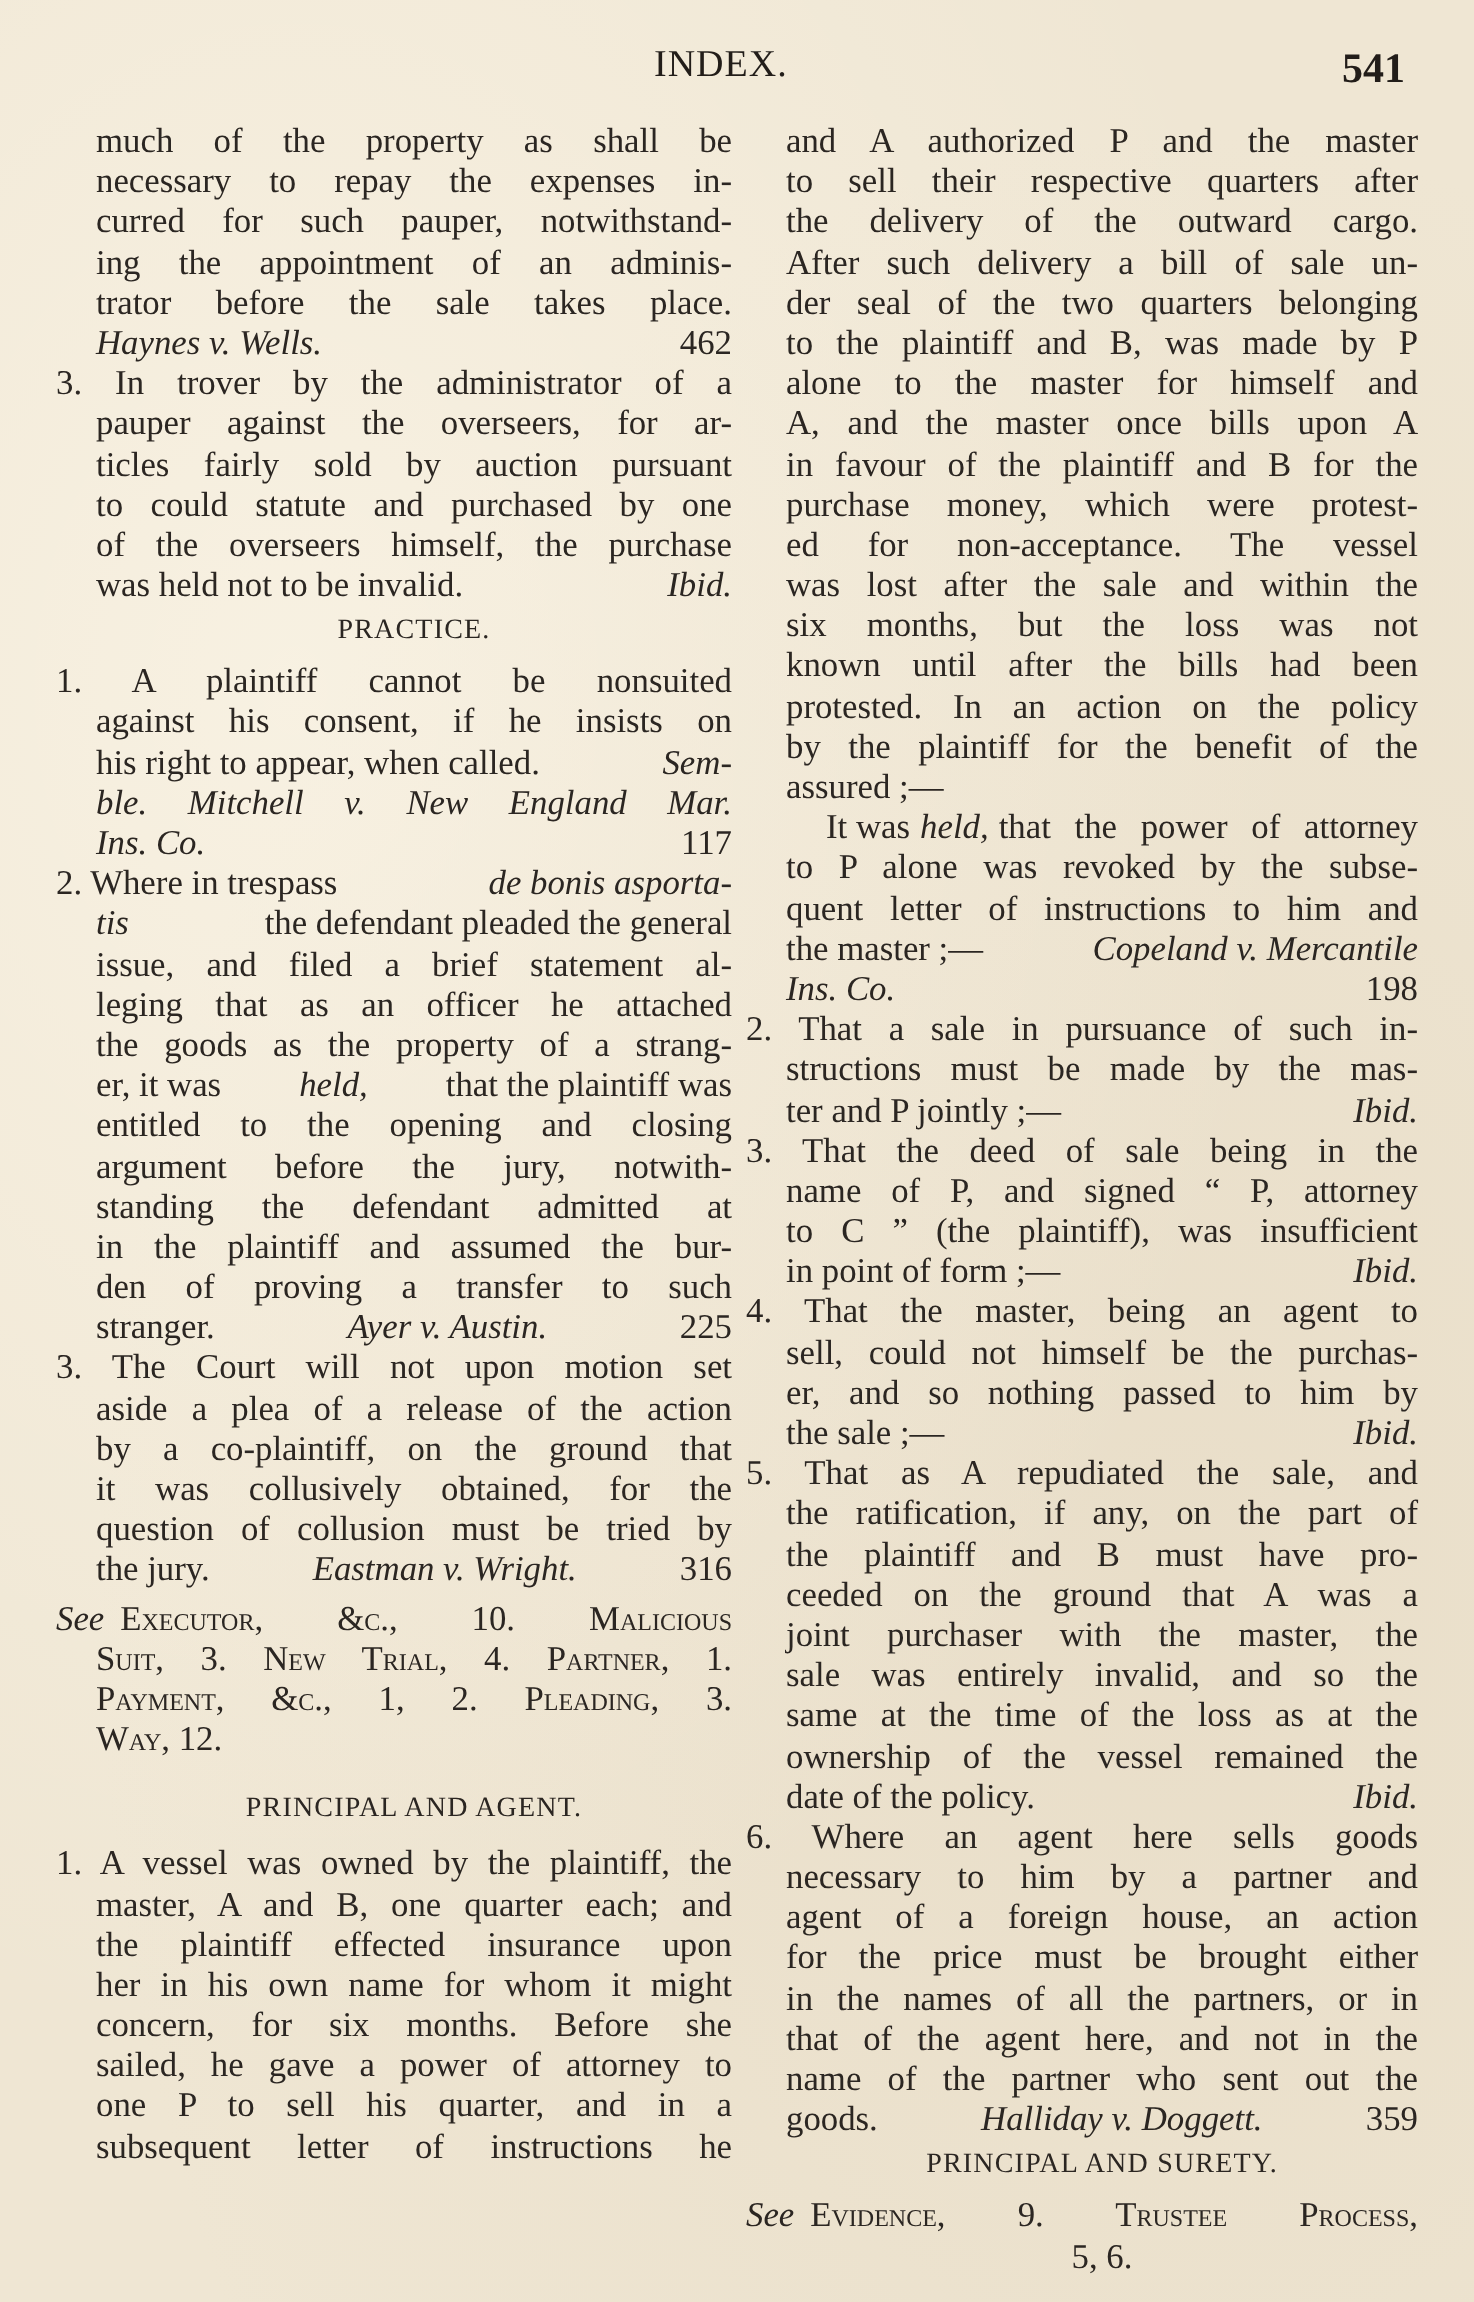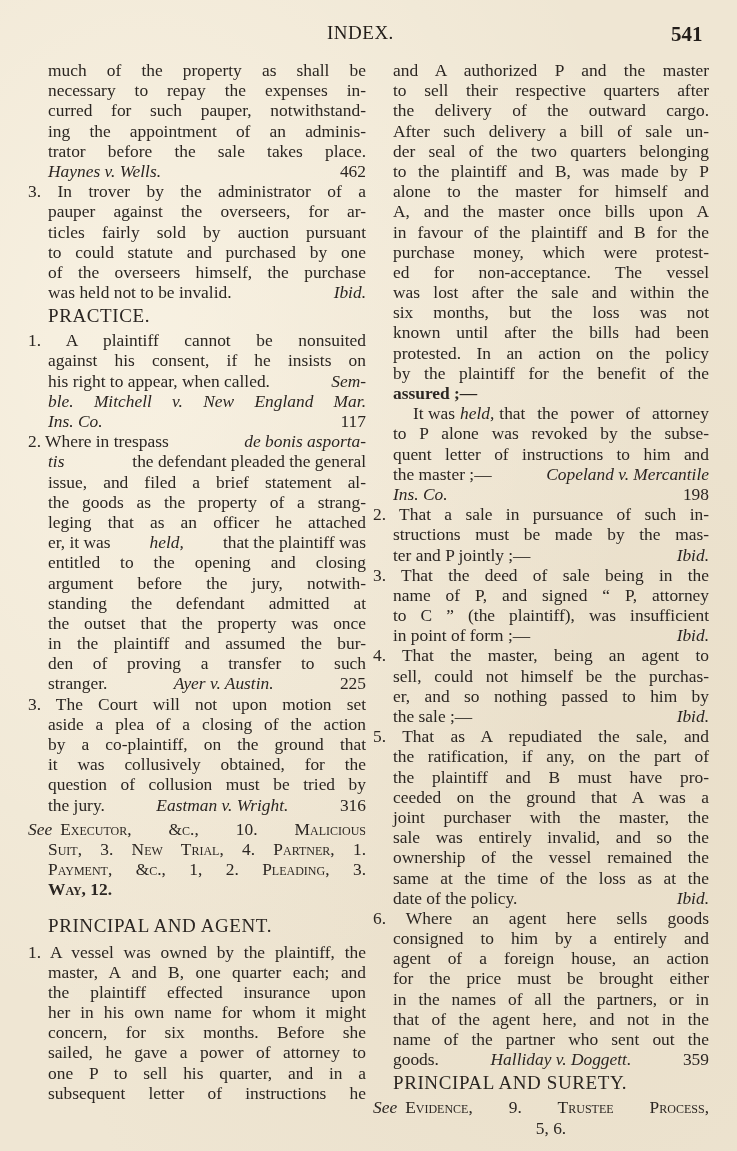--- a/index.html
+++ b/index.html
@@ -24,25 +24,25 @@
     position: absolute; left: 671px; top: 2px;
     font-size: 21px; font-weight: bold; color: #221d19;
   }
   .col {
     position: absolute; top: 60px; width: 318px;
     font-size: 17.4px; line-height: 20.2px;
   }
   .col-left { left: 48px; }
   .col-right { left: 393px; width: 316px; }
   .ln { display: block; white-space: nowrap; text-align: justify; text-align-last: justify; height: 20.2px; }
-  .ln.last { text-align-last: left; font-weight: bold; }
+  .ln.last { text-align-last: left; }
   .ln.center { text-align: center; text-align-last: center; }
   .hang { margin-left: -20px; }
   .indent { padding-left: 20px; }
-  .heading { display: block; text-align: left; font-size: 19px; letter-spacing: 0.6px; height: 28px; line-height: 28px; }
+  .heading { display: block; text-align: center; font-size: 14px; letter-spacing: 0.6px; height: 28px; line-height: 28px; }
   .heading.big { margin-top: 10px; height: 32px; line-height: 32px; }
   i { font-style: italic; }
   .sc { font-variant: small-caps; }
   .ref { display: flex; justify-content: space-between; white-space: nowrap; height: 20.2px; }
 </style>
 </head>
 <body>
 
 <div class="running-head">
   <span class="running-title">INDEX.</span>
@@ -92,43 +92,42 @@
   <div>
     <div class="ref hang">
       <span>2. Where in trespass</span>
       <i>de bonis asporta-</i>
     </div>
     <div class="ref">
       <i>tis</i>
       <span>the defendant pleaded the general</span>
     </div>
     <span class="ln">issue, and filed a brief statement al-</span>
+    <span class="ln">leging that as an officer he attached</span>
     <span class="ln">the goods as the property of a strang-</span>
-    <span class="ln">leging that as an officer he attached</span>
     <div class="ref">
       <span>er, it was</span>
       <i>held,</i>
       <span>that the plaintiff was</span>
     </div>
     <span class="ln">entitled to the opening and closing</span>
     <span class="ln">argument before the jury, notwith-</span>
     <span class="ln">standing the defendant admitted at</span>
-    <span class="ln">the outset that the property was once</span>
     <span class="ln">in the plaintiff and assumed the bur-</span>
     <span class="ln">den of proving a transfer to such</span>
     <div class="ref">
       <span>stranger.</span>
       <i>Ayer v. Austin.</i>
       <span>225</span>
     </div>
   </div>
 
   <div>
     <span class="ln hang">3. The Court will not upon motion set</span>
-    <span class="ln">aside a plea of a closing of the action</span>
+    <span class="ln">aside a plea of a release of the action</span>
     <span class="ln">by a co-plaintiff, on the ground that</span>
     <span class="ln">it was collusively obtained, for the</span>
     <span class="ln">question of collusion must be tried by</span>
     <div class="ref">
       <span>the jury.</span>
       <i>Eastman v. Wright.</i>
       <span>316</span>
     </div>
   </div>
 
@@ -222,31 +221,31 @@
     </div>
   </div>
 
   <div>
     <span class="ln hang">5. That as A repudiated the sale, and</span>
     <span class="ln">the ratification, if any, on the part of</span>
     <span class="ln">the plaintiff and B must have pro-</span>
     <span class="ln">ceeded on the ground that A was a</span>
     <span class="ln">joint purchaser with the master, the</span>
     <span class="ln">sale was entirely invalid, and so the</span>
+    <span class="ln">same at the time of the loss as at the</span>
     <span class="ln">ownership of the vessel remained the</span>
-    <span class="ln">same at the time of the loss as at the</span>
     <div class="ref">
       <span>date of the policy.</span>
       <i>Ibid.</i>
     </div>
   </div>
 
   <div>
     <span class="ln hang">6. Where an agent here sells goods</span>
-    <span class="ln">consigned to him by a entirely and</span>
+    <span class="ln">necessary to him by a partner and</span>
     <span class="ln">agent of a foreign house, an action</span>
     <span class="ln">for the price must be brought either</span>
     <span class="ln">in the names of all the partners, or in</span>
     <span class="ln">that of the agent here, and not in the</span>
     <span class="ln">name of the partner who sent out the</span>
     <div class="ref">
       <span>goods.</span>
       <i>Halliday v. Doggett.</i>
       <span>359</span>
     </div>

